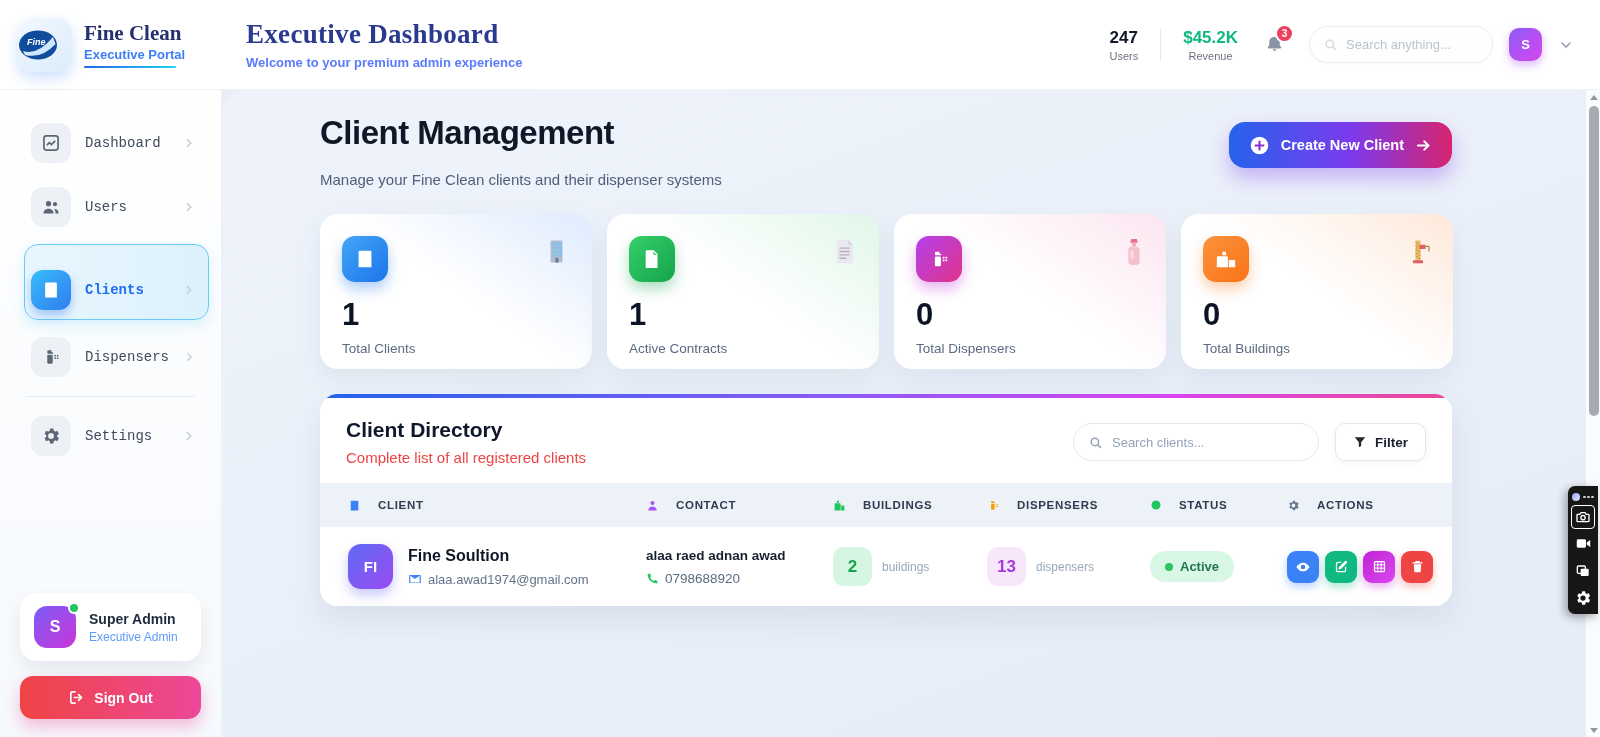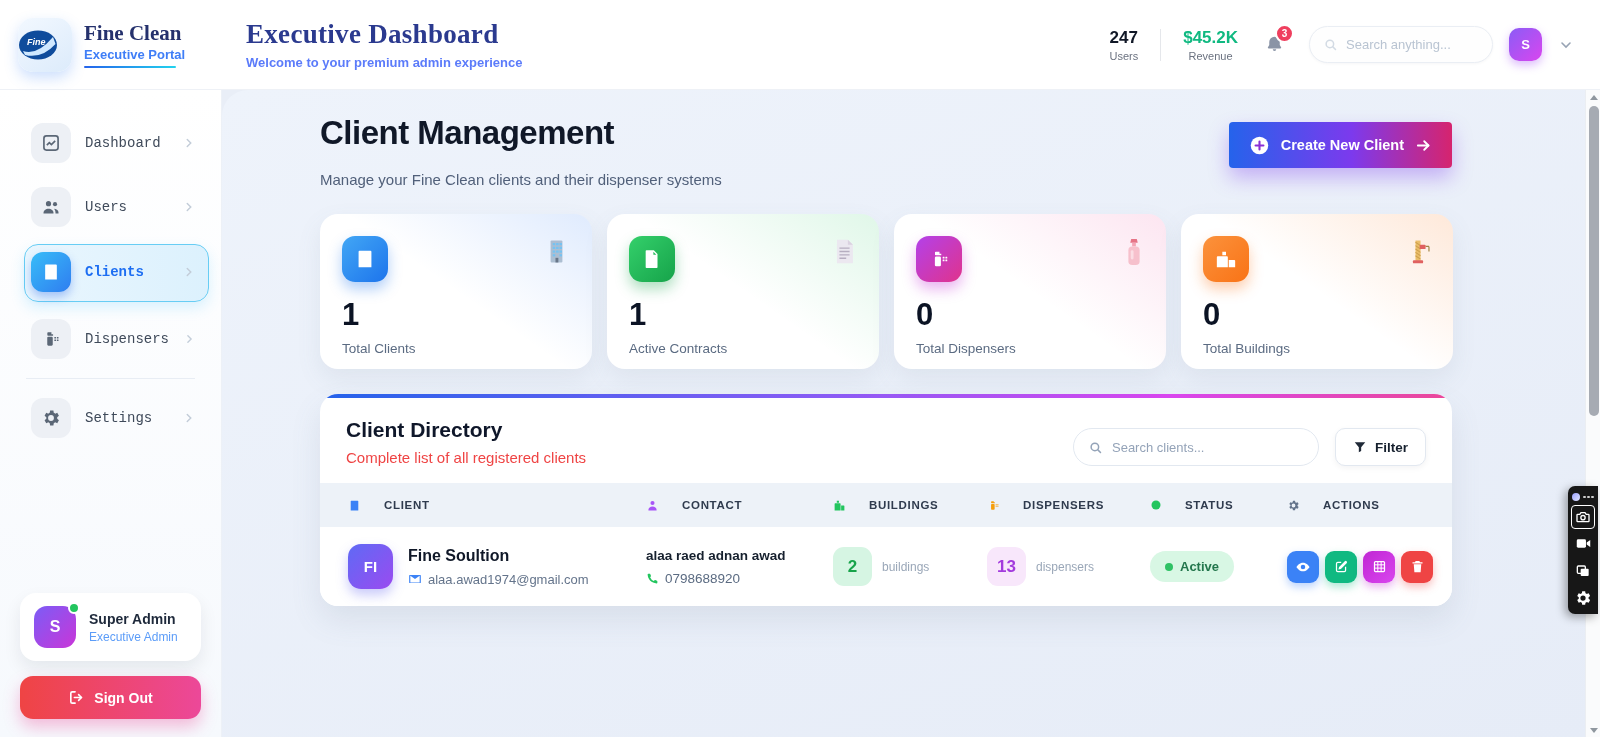--- a/index.html
+++ b/index.html
@@ -47,21 +47,21 @@
   .sidebar { position:absolute; top:90px; left:0; width:222px; height:647px;
              background:linear-gradient(180deg,#ffffff,#f6f9fd); border-right:1px solid #edf1f7;
              padding-top:16px; z-index:5; }
   .nav-item { display:flex; align-items:center; gap:14px; margin:10px 12px 10px 24px; padding:6px 8px 6px 6px;
               border-radius:14px; cursor:pointer; border:1.5px solid transparent;font-family:Liberation Mono, monospace; }
   .nav-icon { width:40px; height:40px; border-radius:12px; background:#edf0f5; color:#5b6776;
               display:flex; align-items:center; justify-content:center; flex:none; }
   .nav-label { font-size:14px; color:#3f4a5a; font-weight:500; flex:1; }
   .nav-chev { color:#c3cdd9; margin-right:4px; }
   .nav-item.active { background:linear-gradient(90deg,#e9f6fe,#dcf1fd); border-color:#67cdf4;
-                     box-shadow:0 6px 14px rgba(56,189,248,.18); padding:7px 8px 9px 6px; }
+                     box-shadow:0 6px 14px rgba(56,189,248,.18); padding:25px 8px 9px 6px; }
   .nav-item.active .nav-icon { background:linear-gradient(135deg,#38bdf8,#2f7df0); color:#fff;
                                box-shadow:0 5px 10px rgba(37,99,235,.35); }
   .nav-item.active .nav-label { color:#1d6ef2; font-weight:bold; }
   .nav-divider { height:1px; background:#e8edf4; margin:12px 26px; }
 
   .user-card { position:absolute; left:20px; right:20px; bottom:76px; background:#ffffff; border-radius:16px;
                box-shadow:0 8px 18px rgba(15,23,42,.08); padding:13px 14px; display:flex; align-items:center; gap:13px; }
   .user-avatar { position:relative; width:42px; height:42px; border-radius:13px; flex:none;
                  background:linear-gradient(135deg,#7c5cf6,#c936d8); display:flex; align-items:center;
                  justify-content:center; color:#fff; font-weight:bold; font-size:16px; }
@@ -72,21 +72,21 @@
   .signout { position:absolute; left:20px; right:20px; bottom:18px; height:43px; border-radius:13px;
              background:linear-gradient(90deg,#ef4444,#ec4899); display:flex; align-items:center; justify-content:center;
              gap:9px; color:#fff; font-weight:bold; font-size:14px; box-shadow:0 8px 16px rgba(236,72,153,.35); cursor:pointer; }
 
   
   .content { position:absolute; left:222px; top:90px; width:1378px; height:647px;
              background:linear-gradient(160deg,#eef3fb,#e6ecf7); border-top-left-radius:26px; padding:24px 0 0 98px; }
   .page-head { display:flex; justify-content:space-between; align-items:flex-start; width:1132px; }
   .page-title { font-size:33px; font-weight:800; color:#101828; letter-spacing:-.5px; }
   .page-sub { font-size:15px; color:#51607a; margin-top:19px; }
-  .create-btn { margin-top:8px; height:46px; padding:0 20px; border-radius:4px; border:none; cursor:pointer;
+  .create-btn { margin-top:8px; height:46px; padding:0 20px; border-radius:16px; border:none; cursor:pointer;
                 background:linear-gradient(90deg,#2563eb,#7c3aed 55%,#d6246e); display:flex; align-items:center;
                 gap:11px; color:#fff; font-weight:bold; font-size:14.5px; font-family:"Liberation Sans",sans-serif;
                 box-shadow:0 10px 20px rgba(124,58,237,.35); }
 
   .stats-row { display:grid; grid-template-columns:repeat(4,272px); gap:15px; margin-top:26px; }
   .stat-card { height:155px; background:#fff; border-radius:18px; padding:22px; position:relative; overflow:hidden;
                box-shadow:0 10px 24px rgba(100,116,139,.10); }
   .stat-card .tint { position:absolute; inset:0; pointer-events:none; }
   .tint.blue   { background:linear-gradient(215deg, rgba(59,130,246,.16), rgba(255,255,255,0) 50%); }
   .tint.green  { background:linear-gradient(215deg, rgba(34,197,94,.14), rgba(255,255,255,0) 50%); }
@@ -97,37 +97,37 @@
   .tile.green  { background:linear-gradient(135deg,#34d06b,#16a34a); box-shadow:0 7px 14px rgba(22,163,74,.35); }
   .tile.purple { background:linear-gradient(135deg,#b341ea,#e0338c); box-shadow:0 7px 14px rgba(192,38,211,.35); }
   .tile.orange { background:linear-gradient(135deg,#fb923c,#f97316); box-shadow:0 7px 14px rgba(249,115,22,.35); }
   .corner-decor { position:absolute; top:24px; right:22px; opacity:.8; }
   .stat-value { font-size:31px; font-weight:800; color:#0b1324; margin-top:17px; line-height:1; }
   .stat-label { font-size:13.5px; color:#5b6b82; margin-top:11px; font-weight:500; }
 
   .directory { width:1132px; margin-top:25px; background:#fff; border-radius:18px; overflow:hidden;
                box-shadow:0 14px 30px rgba(100,116,139,.13); }
   .dir-accent { height:4px; background:linear-gradient(90deg,#2563eb,#8b5cf6 45%,#d946ef 75%,#ec4899); }
-  .dir-head { display:flex; justify-content:space-between; align-items:flex-end; padding:20px 26px 17px; }
+  .dir-head { display:flex; justify-content:space-between; align-items:center; padding:20px 26px 17px; }
   .dir-title { font-size:21px; font-weight:800; color:#0f172a; }
   .dir-sub { font-size:15px; color:#ef4444; margin-top:7px; }
   .dir-actions { display:flex; align-items:center; gap:16px; }
   .search-clients { width:246px; height:38px; border:1px solid #e2e8f0; border-radius:19px; background:#fff;
                     display:flex; align-items:center; gap:9px; padding:0 14px; }
   .search-clients svg { color:#94a3b8; flex:none; }
   .search-clients input { border:none; outline:none; background:transparent; font-size:13px; width:100%;
                           font-family:"Liberation Sans",sans-serif; color:#334155; }
   .search-clients input::placeholder { color:#94a3b8; }
   .filter-btn { height:38px; padding:0 17px; border:1px solid #e2e8f0; border-radius:10px; background:#fff;
                 display:flex; align-items:center; gap:8px; font-size:13.5px; font-weight:bold; color:#16202e;
                 cursor:pointer; font-family:"Liberation Sans",sans-serif; box-shadow:0 2px 6px rgba(15,23,42,.05); }
 
   .tgrid { display:grid; grid-template-columns:298px 187px 154px 163px 137px 1fr; padding-left:28px; align-items:center; }
   .table-head { background:#edf2f8; height:44px; }
-  .th { display:flex; align-items:flex-start; gap:23px; font-size:11.5px; font-weight:bold; color:#2f3b4e; letter-spacing:.06em; }
+  .th { display:flex; align-items:flex-start; gap:17px; font-size:11.5px; font-weight:bold; color:#2f3b4e; letter-spacing:.06em; }
   .table-row { padding-top:17px; padding-bottom:17px; background:#fff; }
   .client-cell { display:flex; align-items:center; gap:15px; }
   .row-avatar { width:45px; height:45px; border-radius:13px; background:linear-gradient(135deg,#5f6af5,#9a4bf0);
                 color:#fff; font-weight:bold; font-size:15px; display:flex; align-items:center; justify-content:center;
                 box-shadow:0 6px 12px rgba(99,102,241,.35); flex:none; }
   .row-name { font-size:16px; font-weight:bold; color:#101828; }
   .row-email { display:flex; align-items:center; gap:6px; margin-top:7px; font-size:13px; color:#64748b; }
   .row-email svg { color:#3b82f6; }
   .contact-name { font-size:13.5px; font-weight:bold; color:#16202e; }
   .contact-phone { display:flex; align-items:center; gap:6px; margin-top:8px; font-size:13.5px; color:#5b6b82; }

